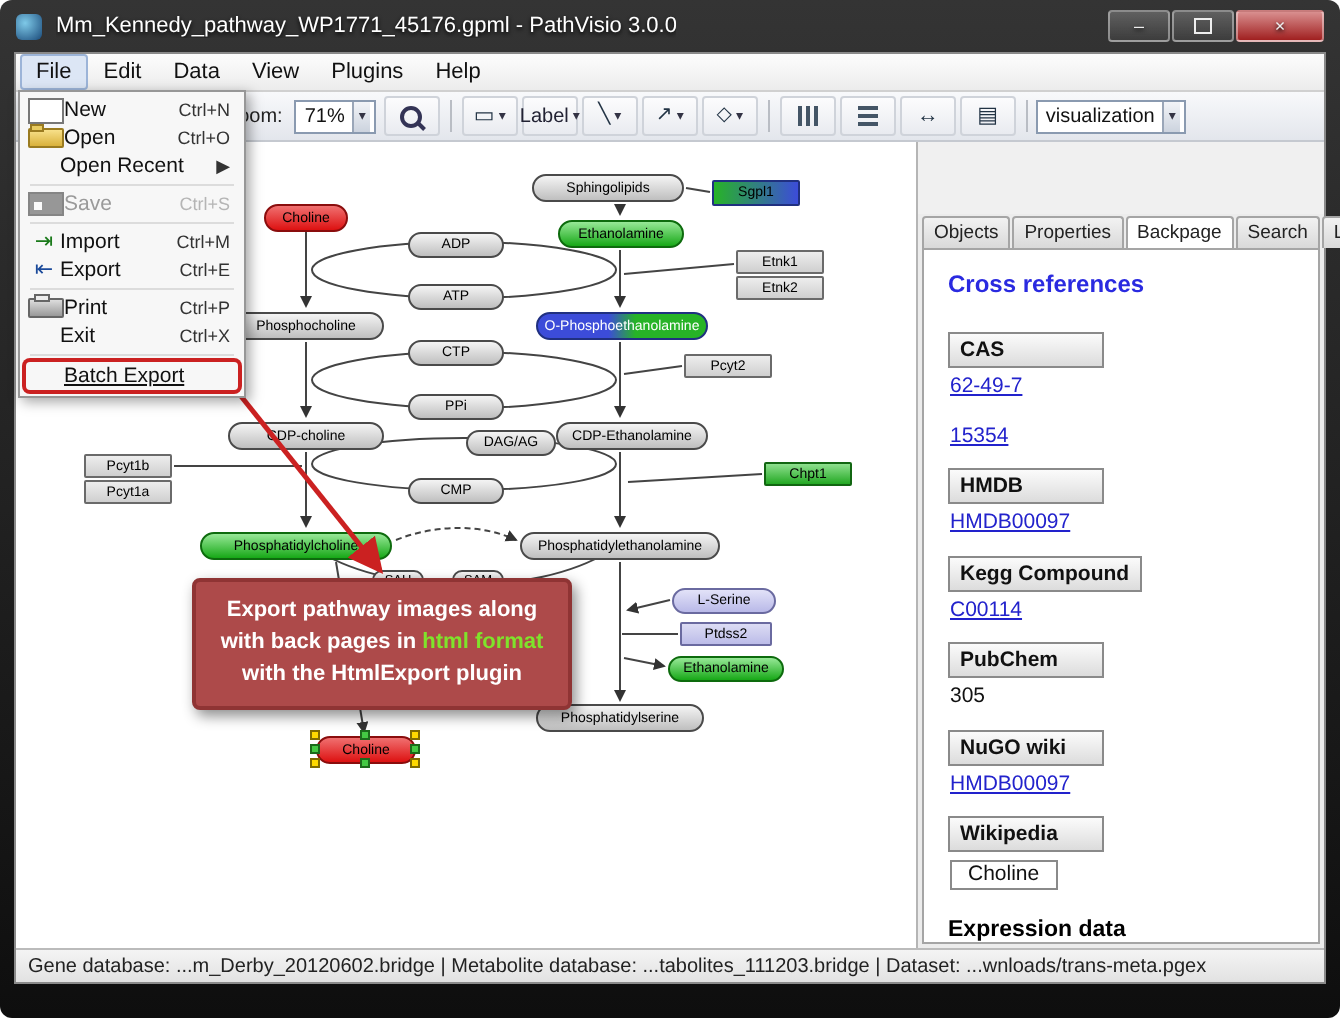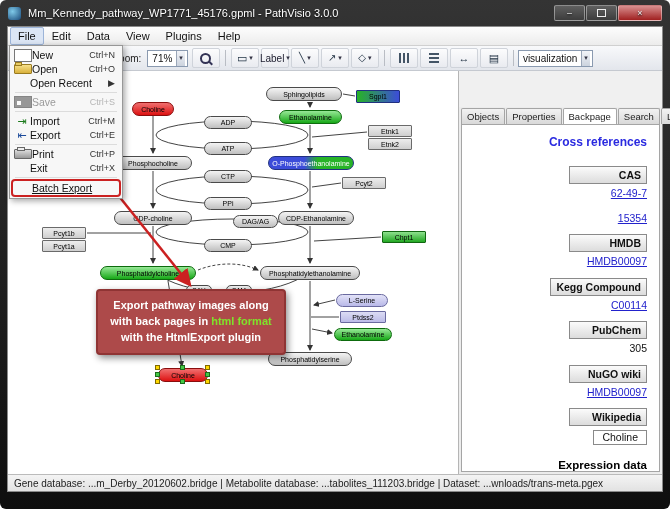--- a/index.html
+++ b/index.html
@@ -67,21 +67,21 @@
   .c-lav{background:linear-gradient(#e2e2f8,#b9b9e8);border:1px solid #6a6aa0;}
   .c-gene-lav{background:linear-gradient(#dcdcf4,#bcbce8);border:1px solid #6a6aa0;}
   .handle{position:absolute;width:5px;height:5px;z-index:4;box-sizing:border-box;}
   .handle.corner{background:#ffd800;border:1px solid #806a00;}
   .handle.mid{background:#44c944;border:1px solid #1c6a1c;}
   
   .sidebar{flex:1;background:#ececec;display:flex;flex-direction:column;min-width:0;margin-top:36px;}
   .tabs{display:flex;padding:1px 2px 0;gap:1px;flex:0 0 auto;}
   .tab{font-size:9.5px;padding:2px 5px;background:linear-gradient(#f2f2f2,#d9d9d9);border:1px solid #a5a5a5;border-bottom:none;border-radius:2px 2px 0 0;color:#222;}
   .tab.active{background:#fff;}
-  .side-content{flex:1;background:#fff;border:1px solid #a5a5a5;margin:0 2px 2px;padding:6px 12px;overflow:hidden;text-align:right;}
+  .side-content{flex:1;background:#fff;border:1px solid #a5a5a5;margin:0 2px 2px;padding:6px 12px;overflow:hidden;}
   .xref-title{color:#2a2ae0;font-weight:bold;font-size:12px;margin:4px 0 16px;}
   .ref-head{display:inline-block;min-width:78px;padding:2px 5px;border:1px solid #8a8a8a;background:linear-gradient(#fbfbfb,#dcdcdc);font-weight:bold;font-size:10.5px;color:#111;box-sizing:border-box;}
   .ref-val{font-size:10.5px;margin:4px 0 10px 1px;}
   .ref-val.link{color:#2222cc;text-decoration:underline;}
   .ref-val.text{color:#111;}
   .ref-val.boxed{display:inline-block;border:1px solid #8a8a8a;background:#fff;color:#111;padding:1px 8px;margin-bottom:10px;}
   .ref-val-row{line-height:1;}
   .expr-title{font-weight:bold;font-size:11.5px;color:#000;margin-top:4px;}
   
   .statusbar{height:16px;flex:0 0 auto;background:linear-gradient(#f4f4f4,#e2e2e2);border-top:1px solid #bbb;font-size:10px;display:flex;align-items:center;padding:0 6px;color:#222;white-space:nowrap;overflow:hidden;}

